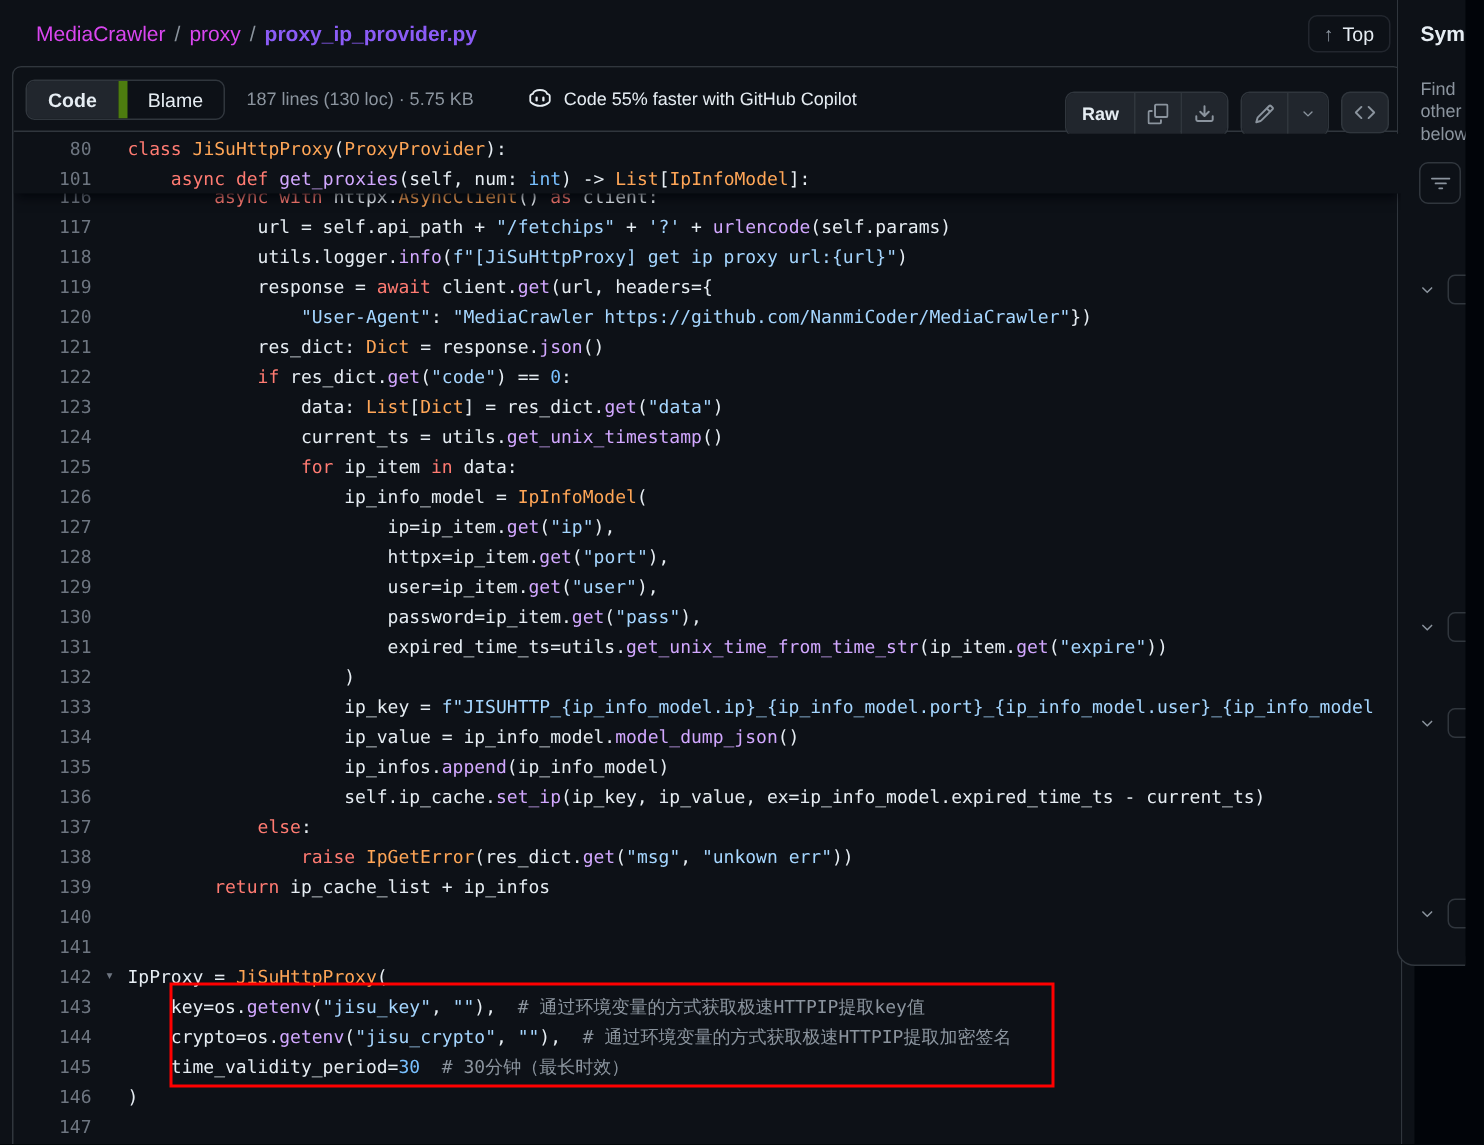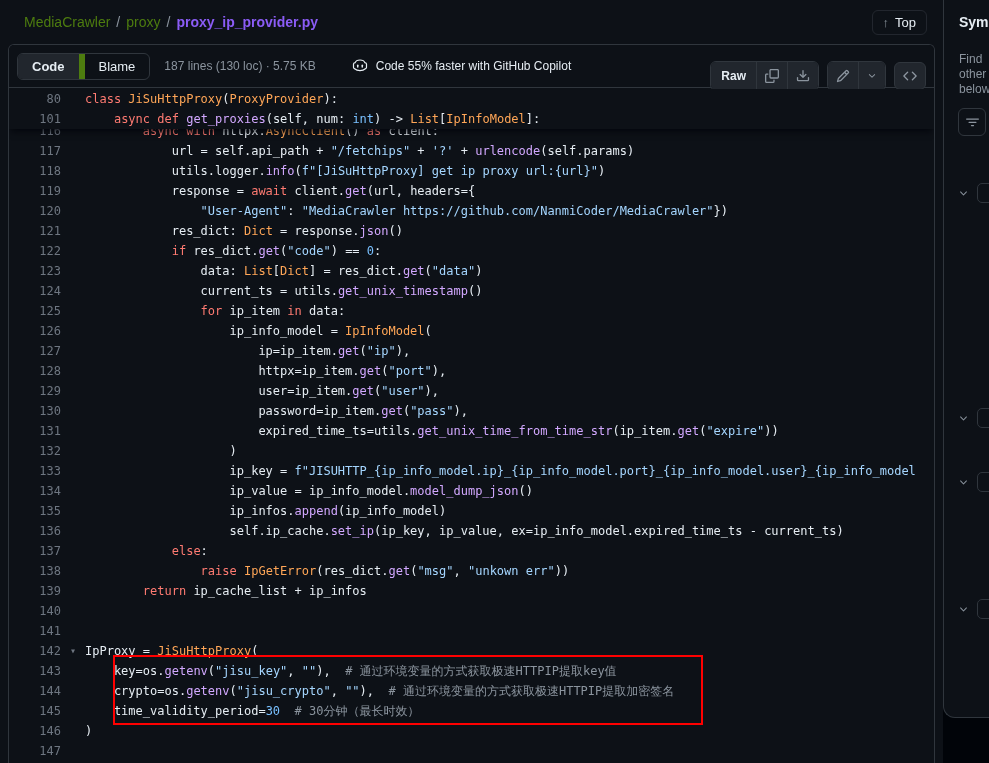--- a/index.html
+++ b/index.html
@@ -3,21 +3,21 @@
 <meta charset="utf-8">
 <style>
   * { margin:0; padding:0; box-sizing:border-box; }
   html,body { background:#010409; font-family:"Liberation Sans", sans-serif; }
   .page { position:relative; width:989px; height:763px; overflow:hidden; background:#010409; }
 
   
   .main { position:absolute; left:0; top:0; width:943px; height:763px; background:#0d1117; }
 
   .breadcrumb-bar { height:44px; display:flex; align-items:center; padding:0 16px 0 24px; font-size:14px; }
-  .crumb-link { color:#4d7c0f; text-decoration:none; cursor:pointer; }
+  .crumb-link { color:#d946ef; text-decoration:none; cursor:pointer; }
   .crumb-sep { color:#8b949e; margin:0 6px; }
   .crumb-file { color:#8b5cf6; font-weight:600; }
   .top-btn { margin-left:auto; display:flex; align-items:center; gap:6px; background:transparent;
              border:1px solid rgba(48,54,61,.6); border-radius:6px; padding:4px 10px; color:#e6edf3;
              font-size:13px; cursor:pointer; }
   .up-icon { color:#8b949e; font-size:13px; }
 
   
   .file-box { position:absolute; left:8px; right:8px; top:44px; bottom:0;
               border:1px solid #30363d; border-bottom:none; border-radius:6px 6px 0 0;
@@ -26,21 +26,21 @@
   .toolbar { height:43px; display:flex; align-items:center; padding:0 8px; gap:8px;
              border-bottom:1px solid #30363d; background:#0d1117; }
   .seg { display:flex; border:1px solid #30363d; border-radius:6px; overflow:hidden; }
   .seg-btn { background:transparent; border:none; color:#e6edf3; font-size:13px; padding:5px 14px; cursor:pointer; }
   .seg-btn.active { background:#21262d; font-weight:600; }
   .seg-btn + .seg-btn { border-left:6px solid #4d7c0f; }
   .file-info { color:#8b949e; font-size:12px; margin-left:6px; white-space:nowrap; }
   .copilot { display:flex; align-items:center; gap:8px; color:#e6edf3; font-size:12px; margin-left:28px;
              cursor:pointer; white-space:nowrap; }
   .copilot svg { flex:0 0 auto; }
-  .toolbar-right { margin-left:auto; display:flex; align-items:center; gap:8px;margin-top:20px; }
+  .toolbar-right { margin-left:auto; display:flex; align-items:flex-start; gap:8px;margin-top:20px; }
   .btn-group { display:flex; border:1px solid #30363d; border-radius:6px; overflow:hidden; }
   .tb-btn { background:#21262d; border:none; color:#e6edf3; font-size:12px; font-weight:600;
             height:28px; padding:0 10px; display:flex; align-items:center; justify-content:center; cursor:pointer; }
   .btn-group .tb-btn + .tb-btn { border-left:1px solid #30363d; }
   .tb-btn.icon { color:#8b949e; padding:0 8px; }
   .tb-btn.icon svg { width:14px; height:14px; }
   .tb-btn.solo { border:1px solid #30363d; border-radius:6px; color:#8b949e; }
   .tb-btn.caret svg { width:10px; height:10px; }
 
   
@@ -61,21 +61,21 @@
   .tok-fn { color:#d2a8ff; }
   .tok-cl { color:#ffa657; }
   .tok-n  { color:#79c0ff; }
   .tok-c  { color:#8b949e; }
   .tok-p  { color:#e6edf3; }
 
   .annotation-box { position:absolute; left:104px; top:566px; width:590px; height:70px;
                     border:2px solid #ff0000; z-index:6; pointer-events:none; }
 
   
-  .symbols-panel { position:absolute; right:0; top:0; width:46px; height:718px; background:#0d1117;
+  .symbols-panel { position:absolute; right:12px; top:0; width:46px; height:644px; background:#0d1117;
                    border-left:1px solid #30363d; border-bottom:1px solid #30363d;
                    border-bottom-left-radius:12px; overflow:hidden;margin-left:44px; }
   .sym-title { position:absolute; left:15px; top:14px; color:#e6edf3; font-size:14px; font-weight:600; white-space:nowrap; }
   .sym-desc { position:absolute; left:15px; top:52px; color:#8b949e; font-size:12px; line-height:15px; white-space:nowrap; }
   .sym-filter { position:absolute; left:14px; top:108px; width:28px; height:28px; background:transparent;
                 border:1px solid #30363d; border-radius:6px; color:#8b949e;
                 display:flex; align-items:center; justify-content:center; cursor:pointer; }
   .sym-filter svg { width:13px; height:13px; }
   .sym-section { position:absolute; left:14px; display:flex; align-items:center; gap:8px; color:#8b949e; cursor:pointer; }
   .sym-section svg { width:11px; height:11px; }

